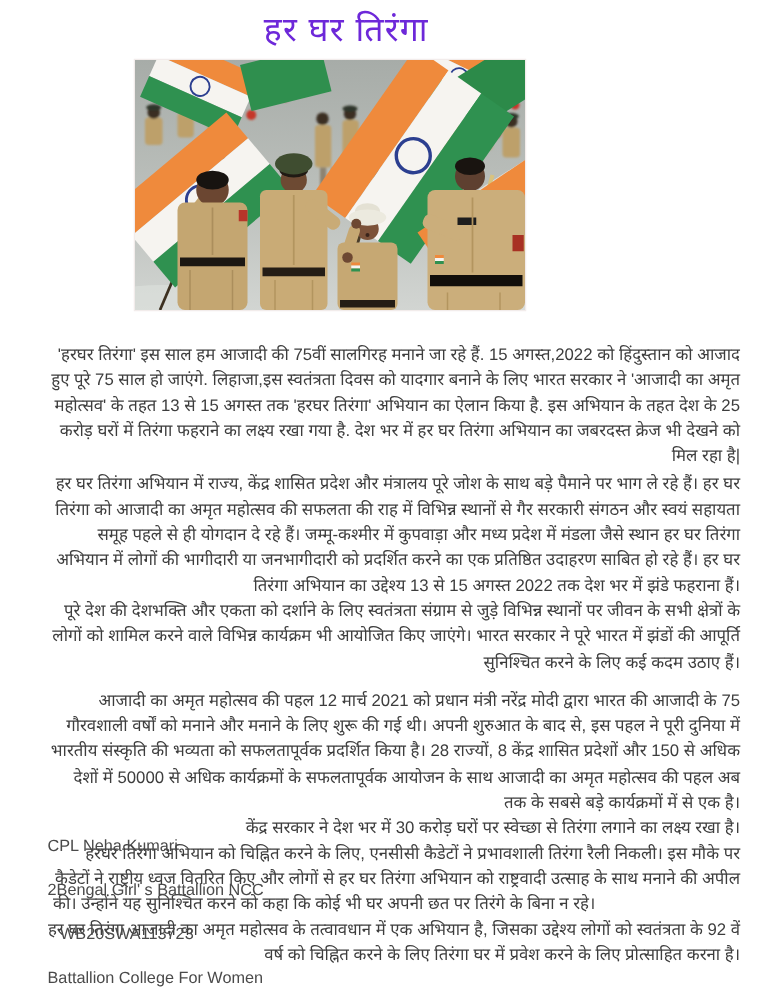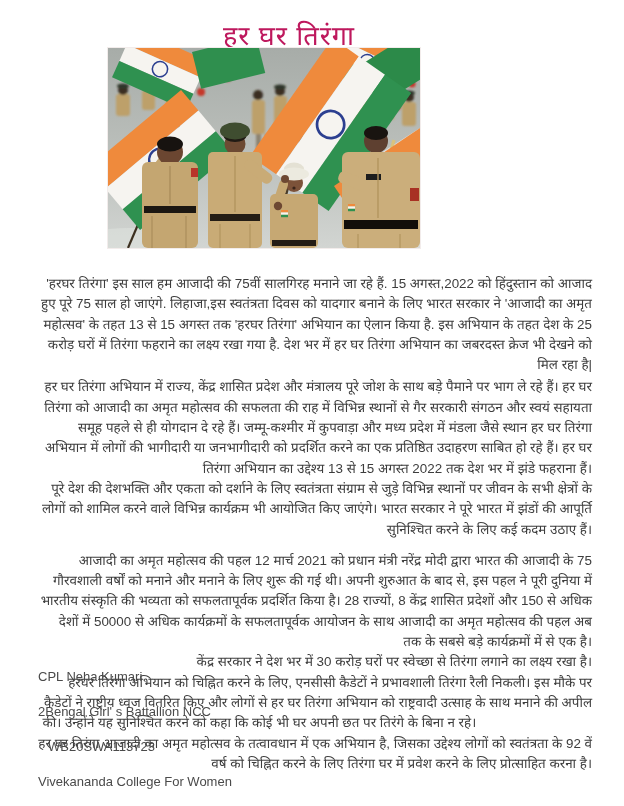--- a/index.html
+++ b/index.html
@@ -9,26 +9,26 @@
     height: 806px;
     background: #ffffff;
     font-family: "Liberation Sans", "DejaVu Sans", sans-serif;
     overflow: hidden;
   }
   .title {
     position: absolute;
     top: 4px;
     left: 0;
     width: 554px;              
-    margin: 12px;
+    margin: 0;
     text-align: center;
     font-size: 27px;
     font-weight: 500;
     letter-spacing: 1px;
-    color: #be185d;
+    color: #6d28d9;
   }
   .photo {
     position: absolute;
     left: 108px;
     top: 48px;
     width: 312px;
     height: 200px;
     background: #b7bbb7;
     box-shadow: 0 0 0 1px #f2eceb;
   }
@@ -239,16 +239,16 @@
       <span>हरघर तिरंगा अभियान को चिह्नित करने के लिए, एनसीसी कैडेटों ने प्रभावशाली तिरंगा रैली निकली। इस मौके पर कैडेटों ने राष्ट्रीय ध्वज वितरित किए और लोगों से हर घर तिरंगा अभियान को राष्ट्रवादी उत्साह के साथ मनाने की अपील की। उन्होंने यह सुनिश्चित करने को कहा कि कोई भी घर अपनी छत पर तिरंगे के बिना न रहे।</span>
       <span class="wide-gap"></span>
       <span>हर घर तिरंगा आजादी का अमृत महोत्सव के तत्वावधान में एक अभियान है, जिसका उद्देश्य लोगों को स्वतंत्रता के 92 वें वर्ष को चिह्नित करने के लिए तिरंगा घर में प्रवेश करने के लिए प्रोत्साहित करना है।</span>
     </p>
   </div>
 
   <div class="footer">
     <p>CPL Neha Kumari</p>
     <p>2Bengal Girl' s Battallion NCC</p>
     <p class="indent8">WB20SWA113723</p>
-    <p>Vivekananda College For Women</p>
+    <p>Battallion College For Women</p>
   </div>
 
 </div>
 
 </body></html>

